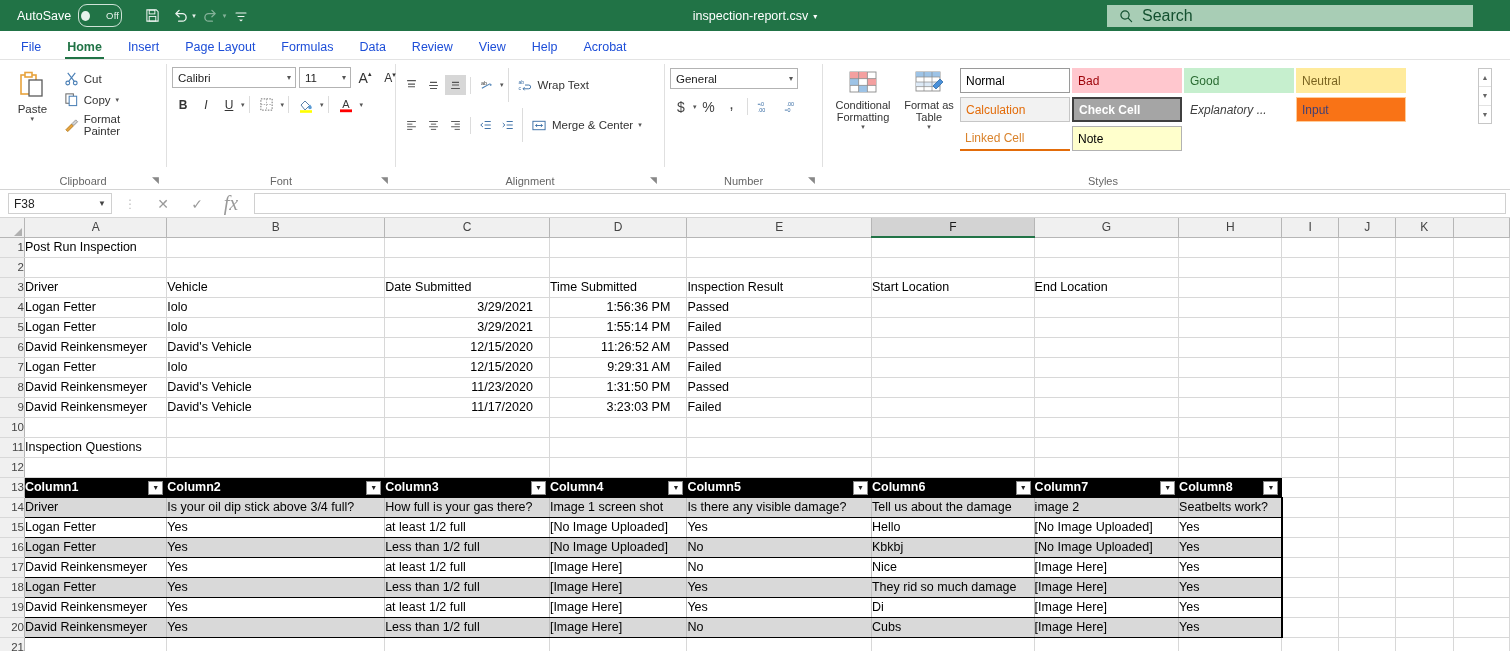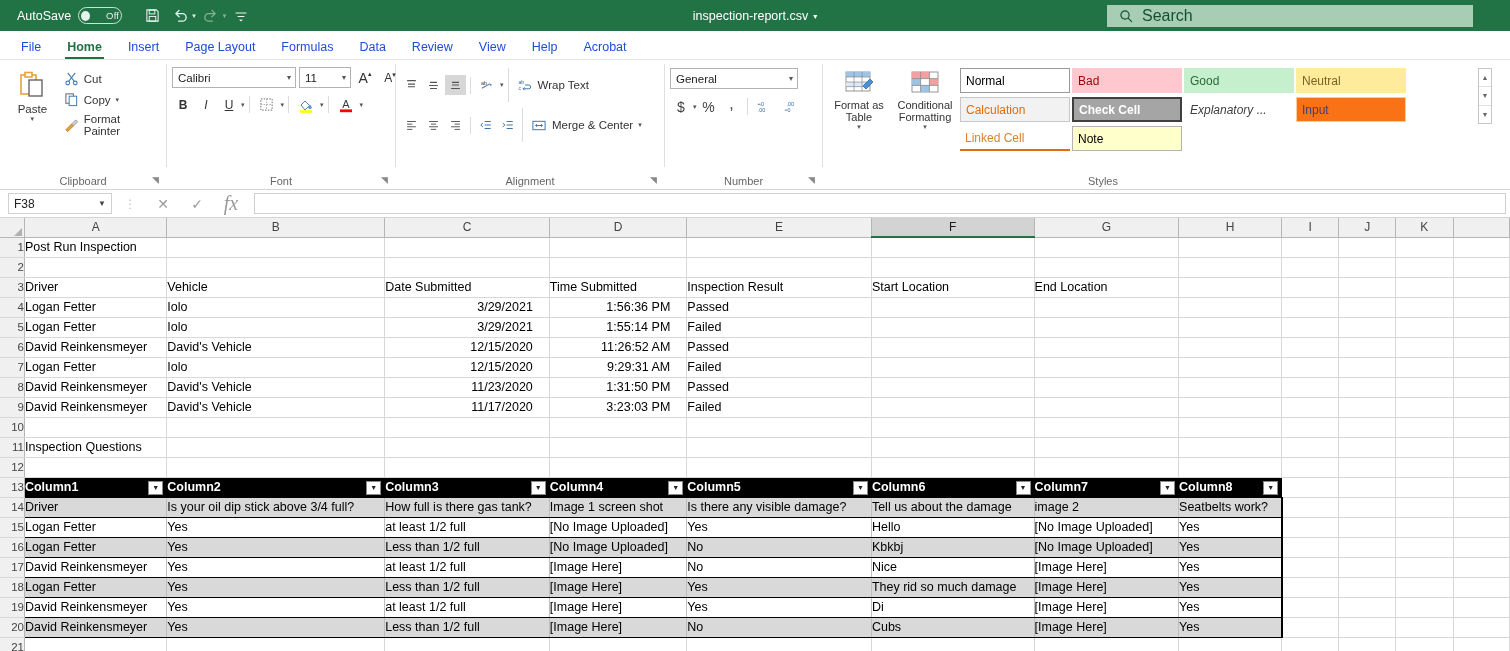--- a/index.html
+++ b/index.html
@@ -15,21 +15,21 @@
     height: 31px;
     background: #217346;
     display: flex; align-items: center;
     color: #ffffff;
     font-size: 12px;
     position: relative;
   }
   .autosave-wrap { display:flex; align-items:center; gap:7px; margin-left: 17px; }
   .autosave-label { font-size: 12.5px; color:#fff; }
   .toggle {
-    width: 44px; height: 17px; border-radius: 9px;
+    width: 44px; height: 23px; border-radius: 9px;
     border: 1.4px solid #cfe3d7; background: transparent;
     display: flex; align-items: center; padding: 0 2px; gap:16px;
   }
   .toggle .knob { width:10px;height:10px;border-radius:50%;background:#e8f2ec;}
   .toggle .state { font-size:9.5px; color:#e8f2ec; letter-spacing:.2px;}
   .qat { display:flex; align-items:center; gap: 2px; margin-left: 17px; }
   .qat-btn {
     width: 26px; height: 24px; display:flex;align-items:center;justify-content:center;
     opacity: .93;
   }
@@ -500,46 +500,46 @@
     </div>
     <div class="group-label">
       <span>Number</span>
       <span class="dlg">◥</span>
     </div>
   </div>
   <div class="group-sep"></div>
 
   <div class="group" style="flex:1">
     <div class="group-body">
-      <div class="big-btn" style="width:62px;padding-top:6px">
-        <span class="icon">
-          <svg width="32" height="26" viewBox="0 0 32 26">
-            <rect x="3" y="2" width="24" height="19" fill="#fff" stroke="#8a8a8a" stroke-width=".9"></rect>
-            <rect x="3" y="2" width="24" height="5" fill="#9dc3e6"></rect>
-            <rect x="3" y="12" width="24" height="4.6" fill="#dce9f6"></rect>
-            <path d="M11 2v19M19 2v19M3 7h24M3 12h24M3 16.6h24" stroke="#8a8a8a" stroke-width=".7"></path>
-            <path d="M20 16l7-7 3 3-7 7z" fill="#4a90d9" stroke="#2f6ca8" stroke-width=".8"></path>
-          </svg>
-        </span>
-        <span class="lbl" style="font-size:11px">Format as Table</span>
-        <span class="mini-caret">▾</span>
-      </div>
       <div class="big-btn" style="width:70px;padding-top:6px">
         <span class="icon">
           <svg width="32" height="26" viewBox="0 0 32 26">
             <rect x="3" y="2" width="26" height="20" fill="#fff" stroke="#8a8a8a" stroke-width=".9"></rect>
             <rect x="3" y="2" width="8.6" height="6.6" fill="#f4a0a0"></rect>
               <rect x="11.6" y="2" width="8.8" height="6.6" fill="#f4a0a0"></rect>
             <rect x="3" y="8.6" width="8.6" height="6.8" fill="#9dc3e6"></rect>
               <rect x="20.4" y="8.6" width="8.6" height="6.8" fill="#f4a0a0"></rect>
             <rect x="11.6" y="15.4" width="8.8" height="6.6" fill="#9dc3e6"></rect>
             <path d="M11.6 2v20M20.4 2v20M3 8.6h26M3 15.4h26" stroke="#8a8a8a" stroke-width=".8"></path>
           </svg>
         </span>
         <span class="lbl" style="font-size:11px">Conditional Formatting</span>
+        <span class="mini-caret">▾</span>
+      </div>
+      <div class="big-btn" style="width:62px;padding-top:6px">
+        <span class="icon">
+          <svg width="32" height="26" viewBox="0 0 32 26">
+            <rect x="3" y="2" width="24" height="19" fill="#fff" stroke="#8a8a8a" stroke-width=".9"></rect>
+            <rect x="3" y="2" width="24" height="5" fill="#9dc3e6"></rect>
+            <rect x="3" y="12" width="24" height="4.6" fill="#dce9f6"></rect>
+            <path d="M11 2v19M19 2v19M3 7h24M3 12h24M3 16.6h24" stroke="#8a8a8a" stroke-width=".7"></path>
+            <path d="M20 16l7-7 3 3-7 7z" fill="#4a90d9" stroke="#2f6ca8" stroke-width=".8"></path>
+          </svg>
+        </span>
+        <span class="lbl" style="font-size:11px">Format as Table</span>
         <span class="mini-caret">▾</span>
       </div>
       <div class="styles-gallery">
         <div class="style-cell sc-normal">Normal</div>
         <div class="style-cell sc-bad">Bad</div>
         <div class="style-cell sc-good">Good</div>
         <div class="style-cell sc-neutral">Neutral</div>
         <div class="style-cell sc-calc">Calculation</div>
         <div class="style-cell sc-check">Check Cell</div>
         <div class="style-cell sc-expl">Explanatory ...</div>
@@ -832,21 +832,21 @@
       <td class="cell"></td>
           <td class="cell"></td>
       <td class="cell"></td>
           <td class="cell"></td>
     </tr>
 
     <tr>
       <td class="rowhead">14</td>
       <td class="cell tbl-cell band">Driver</td>
       <td class="cell tbl-cell band">Is your oil dip stick above 3/4 full?</td>
-      <td class="cell tbl-cell band">How full is there gas tank?</td>
+      <td class="cell tbl-cell band">How full is your gas there?</td>
       <td class="cell tbl-cell band">Image 1 screen shot</td>
       <td class="cell tbl-cell band">Is there any visible damage?</td>
       <td class="cell tbl-cell band">Tell us about the damage</td>
       <td class="cell tbl-cell band">image 2</td>
       <td class="cell tbl-cell band last">Seatbelts work?</td>
       <td class="cell"></td>
           <td class="cell"></td>
       <td class="cell"></td>
           <td class="cell"></td>
     </tr>

